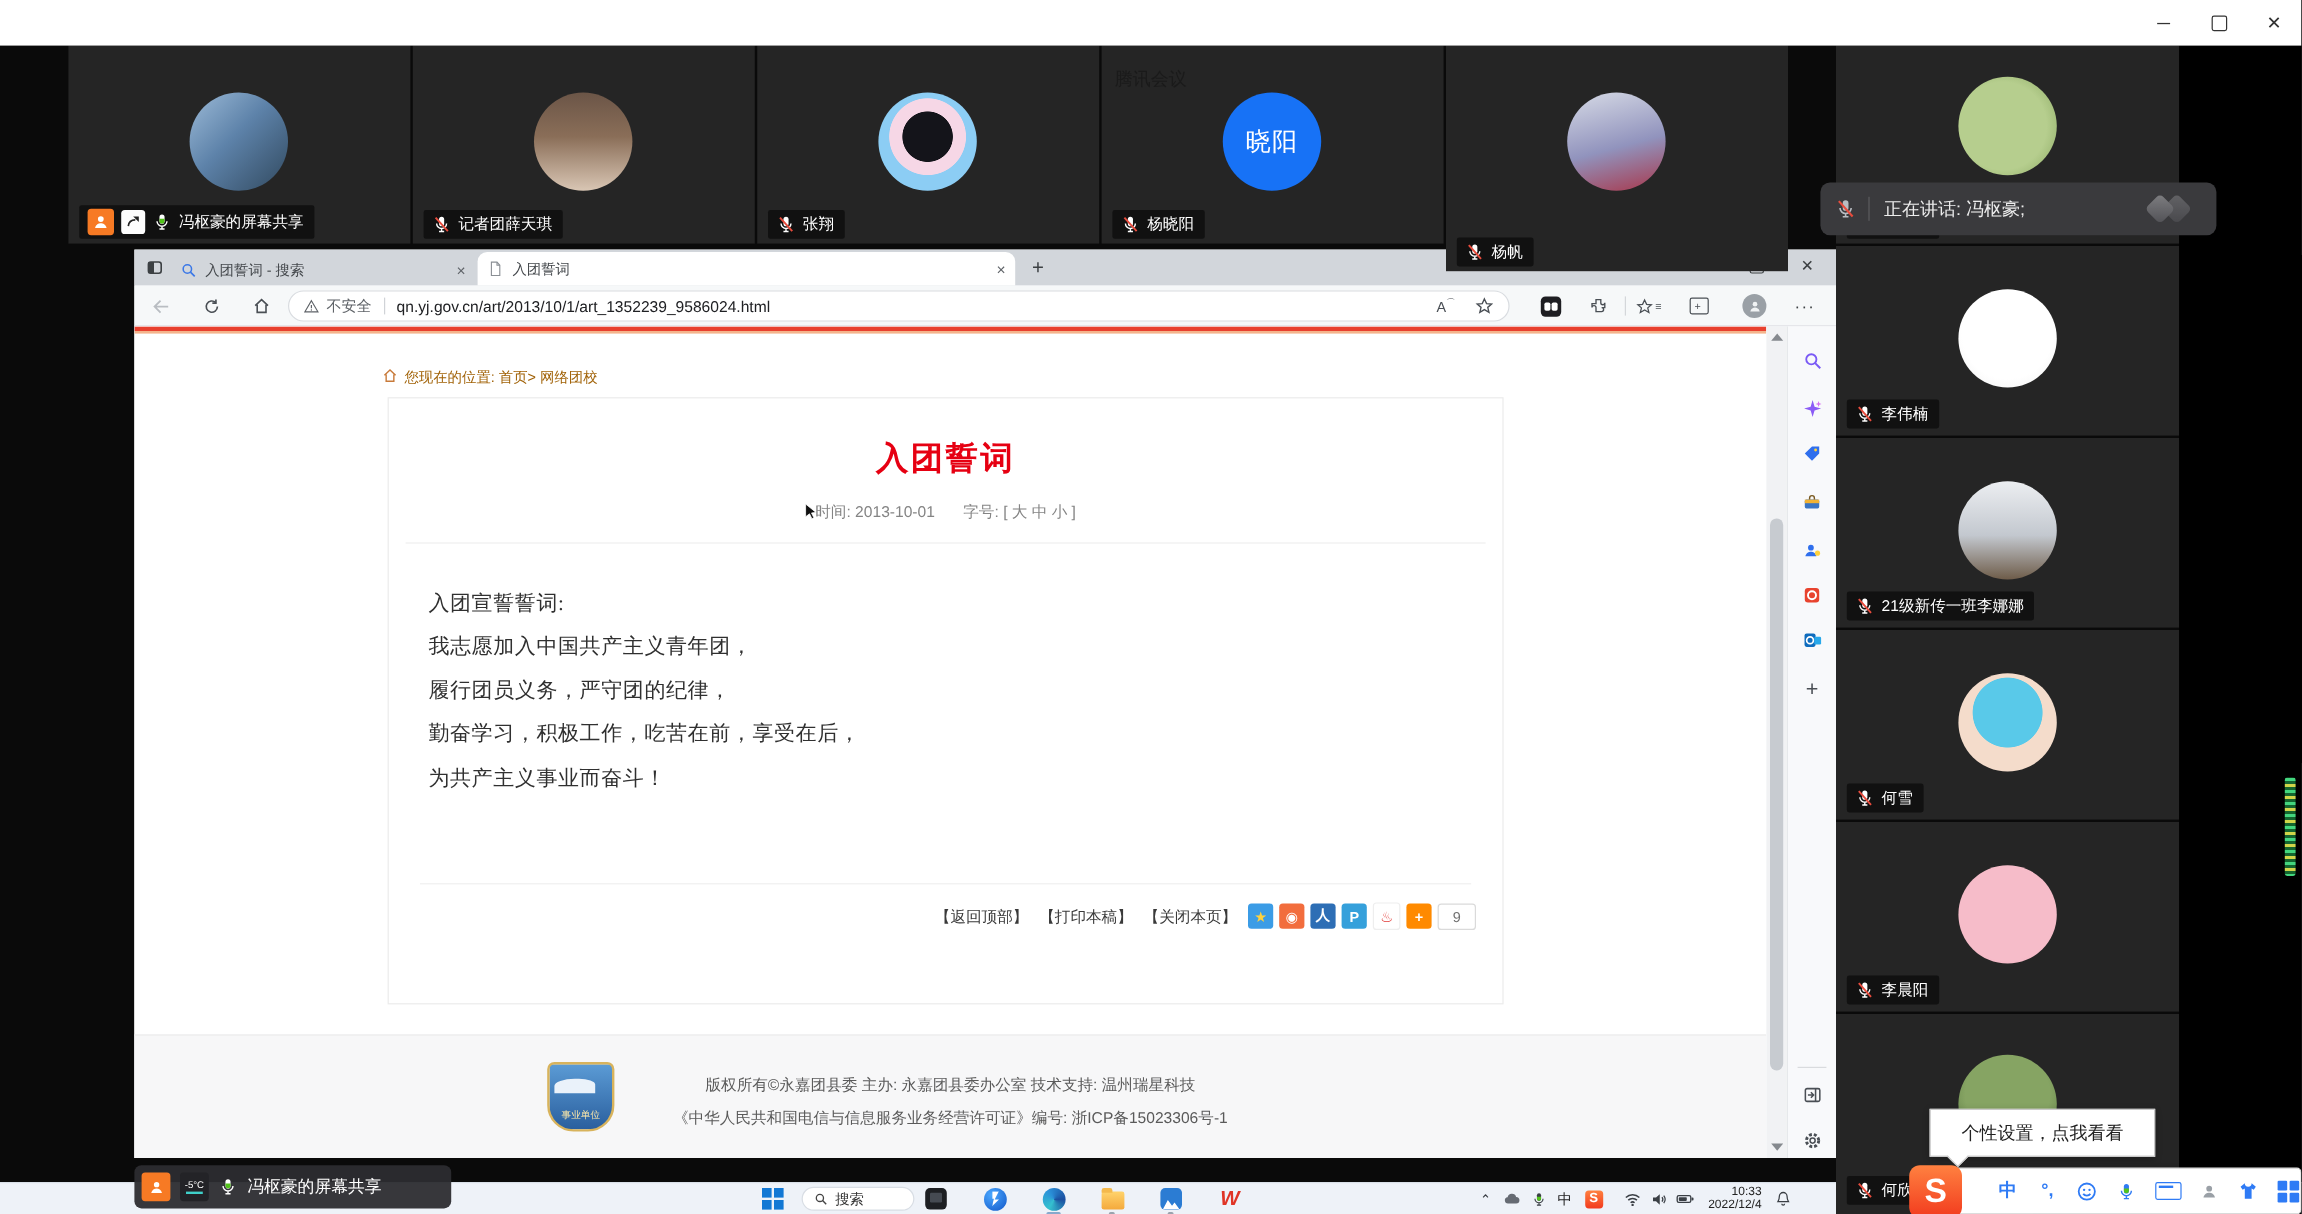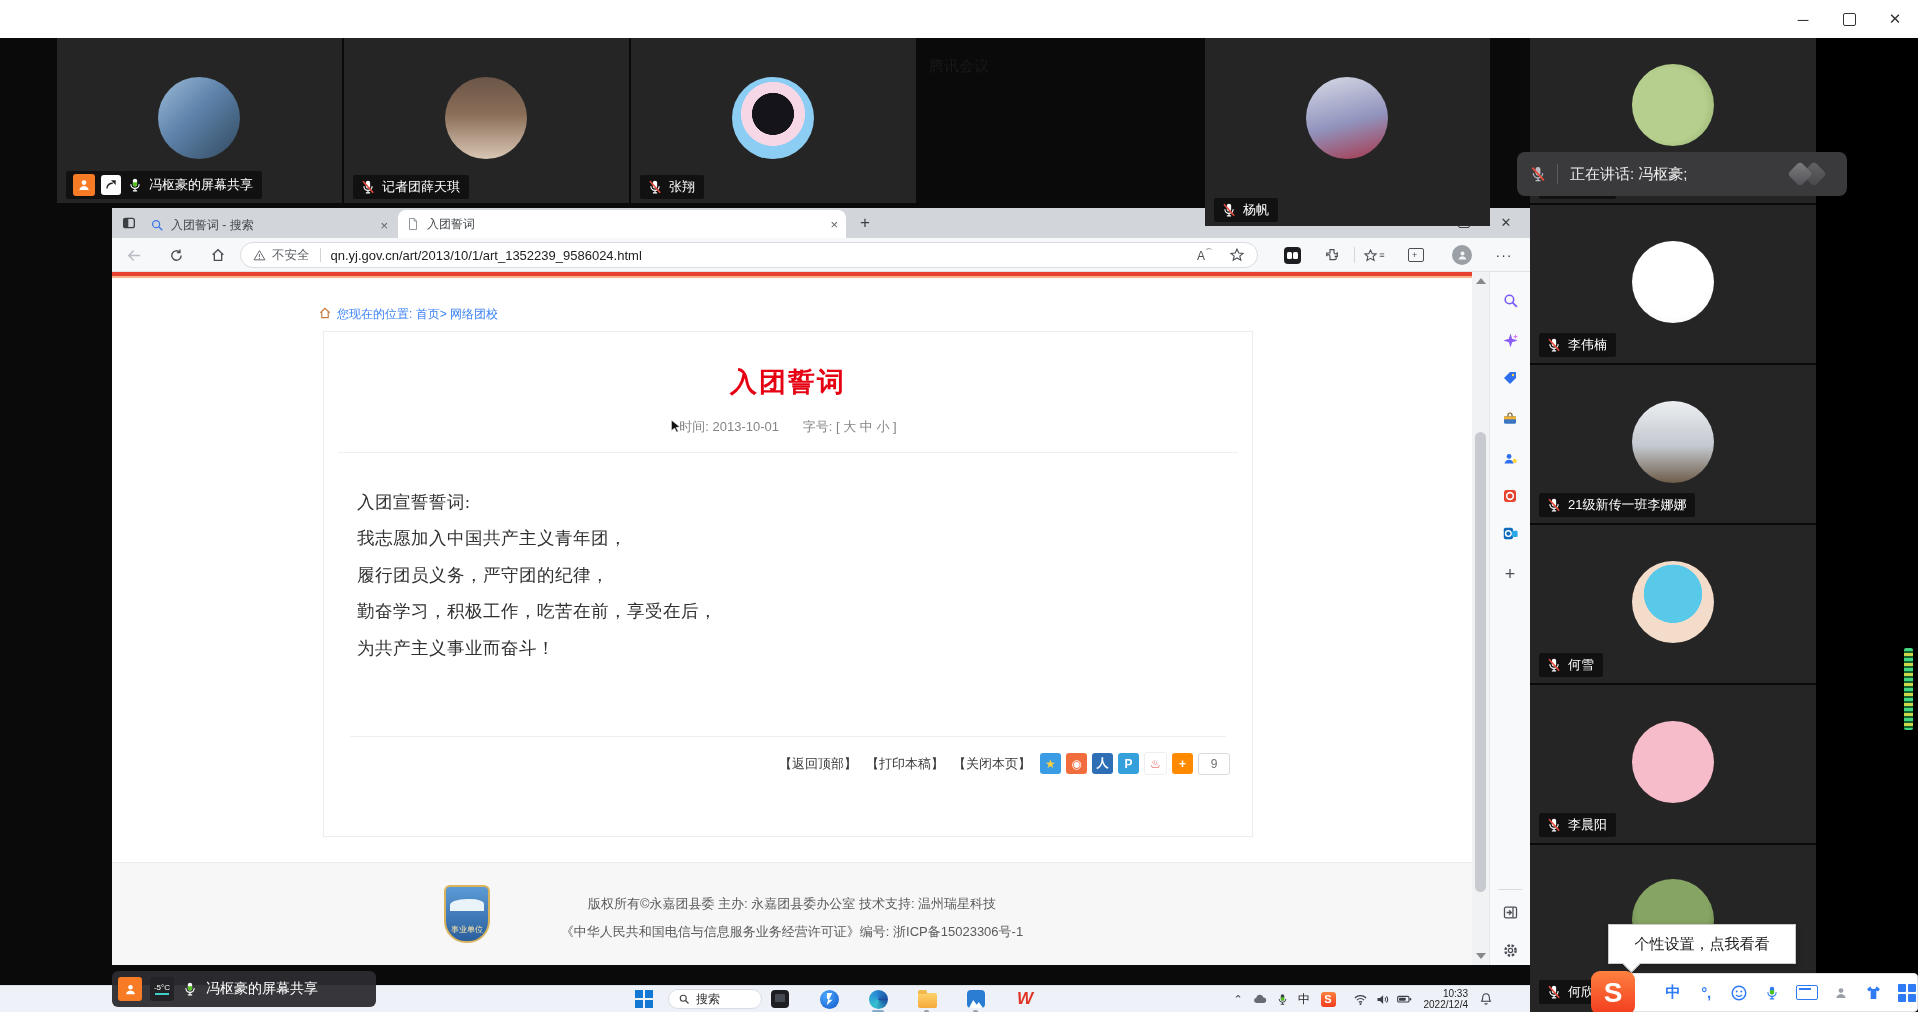--- a/index.html
+++ b/index.html
@@ -59,39 +59,39 @@
   .pill .right{margin-left:auto;display:flex;align-items:center;gap:16px;}
   .extdark{width:17px;height:17px;border-radius:4px;background:#1e1e22;position:relative;}
   .extdark i{position:absolute;width:5px;height:7px;border-radius:1.5px;background:#fff;top:5px;}
   .toolsep{position:absolute;top:9px;width:1px;height:16px;background:#d4d7da;}
   .profile-c{width:20px;height:20px;border-radius:50%;background:#9aa0a6;display:flex;align-items:center;justify-content:center;}
   .dots{font-size:14px;color:#3c4043;letter-spacing:1px;}
   
   .pagearea{position:absolute;left:0;top:64px;width:1360px;height:693px;background:#fff;overflow:hidden;}
   .redline{position:absolute;left:0;top:0;width:1360px;height:6px;
            background:linear-gradient(180deg,#e8402e 0 60%,#f4b48c 60% 100%);}
-  .crumb{position:absolute;left:225px;top:34px;font-size:12px;color:#3b82f6;}
+  .crumb{position:absolute;left:225px;top:34px;font-size:12px;color:#a16207;}
   .house{position:absolute;left:206px;top:34px;}
   .artbox{position:absolute;left:211px;top:59px;width:930px;height:506px;border:1px solid #ececec;background:#fff;box-sizing:border-box;}
   .art-title{position:absolute;left:0;right:0;top:32px;text-align:center;font-size:27px;font-weight:bold;color:#e60012;letter-spacing:2px;font-family:"Liberation Sans","DejaVu Sans",sans-serif;}
   .art-meta{position:absolute;left:0;right:0;top:86px;text-align:center;font-size:13px;color:#848484;}
   .art-meta span{margin:0 10px;}
   .metaline{position:absolute;left:14px;right:14px;top:120px;border-bottom:1px solid #efefef;}
   .bodywrap{position:absolute;left:33px;top:152px;right:30px;font-family:"Liberation Serif","DejaVu Serif",serif;
             font-size:17.5px;color:#303030;letter-spacing:.5px;}
   .bodyline{height:36.4px;line-height:36.4px;white-space:nowrap;}
   .sep2{position:absolute;left:26px;right:26px;top:404px;border-bottom:1px solid #efefef;}
   .actions{position:absolute;right:22px;top:420px;display:flex;align-items:center;gap:5px;font-size:13px;color:#3a3a3a;}
   .actions .al{margin-right:4px;}
   .sicon{width:21px;height:21px;border-radius:3px;display:flex;align-items:center;justify-content:center;color:#fff;font-size:12px;font-weight:bold;}
   .cnt{width:30px;height:20px;border:1px solid #dadada;border-radius:3px;background:#fff;color:#707070;font-size:12px;
        display:flex;align-items:center;justify-content:center;}
   .cursorA{position:absolute;left:556px;top:146px;}
   .pfooter{position:absolute;left:0;top:590px;width:1360px;height:103px;background:#f7f7f8;border-top:1px solid #ececec;box-sizing:border-box;}
-  .shield{position:absolute;left:332px;top:22px;width:46px;height:58px;background:linear-gradient(180deg,#5b9bd5,#2a5f9e);
+  .shield{position:absolute;left:344px;top:22px;width:56px;height:58px;background:linear-gradient(180deg,#5b9bd5,#2a5f9e);
           border:2px solid #d8b35c;border-radius:6px 6px 22px 22px;box-sizing:border-box;overflow:hidden;}
   .shield .mt{position:absolute;left:4px;top:12px;width:34px;height:12px;background:#eaf2fa;border-radius:50% 40% 0 0;}
   .shield .tx{position:absolute;left:0;right:0;bottom:6px;text-align:center;font-size:8px;color:#ffe9a8;}
   .fline{position:absolute;left:0;right:0;text-align:center;font-size:13px;color:#5a5a5a;}
   
   .scroll{position:absolute;left:1360px;top:64px;width:17px;height:693px;background:#f1f2f4;}
   .thumb{position:absolute;left:3px;top:160px;width:11px;height:460px;background:#c7cbd0;border-radius:6px;}
   .arr{position:absolute;left:4px;width:0;height:0;border-left:5px solid transparent;border-right:5px solid transparent;}
   .arr.up{top:6px;border-bottom:6px solid #85898e;}
   .arr.dn{bottom:6px;border-top:6px solid #85898e;}
@@ -310,20 +310,31 @@
   </div>
   <div class="tile" style="left:631px;top:38px;width:285px;height:165px">
     <div class="avatar av3" style="left:101px;top:39px"></div>
     <div class="nametag" style="bottom:4px">
       <svg class="mic" style="color:#fff">
           <use href="#i-mic-off"></use>
         </svg>
       <span>张翔</span>
     </div>
   </div>
+  <div class="tile" style="left:918px;top:38px;width:285px;height:165px">
+    <div class="avatar av4 av-text" style="left:101px;top:39px">
+        <span>晓阳</span>
+      </div>
+    <div class="nametag" style="bottom:4px">
+      <svg class="mic" style="color:#fff">
+          <use href="#i-mic-off"></use>
+        </svg>
+      <span>杨晓阳</span>
+    </div>
+  </div>
   <div class="tile" style="left:1205px;top:38px;width:285px;height:188px">
     <div class="avatar av5" style="left:101px;top:39px"></div>
     <div class="nametag" style="bottom:4px">
       <svg class="mic" style="color:#fff">
           <use href="#i-mic-off"></use>
         </svg>
       <span>杨帆</span>
     </div>
   </div>
 

